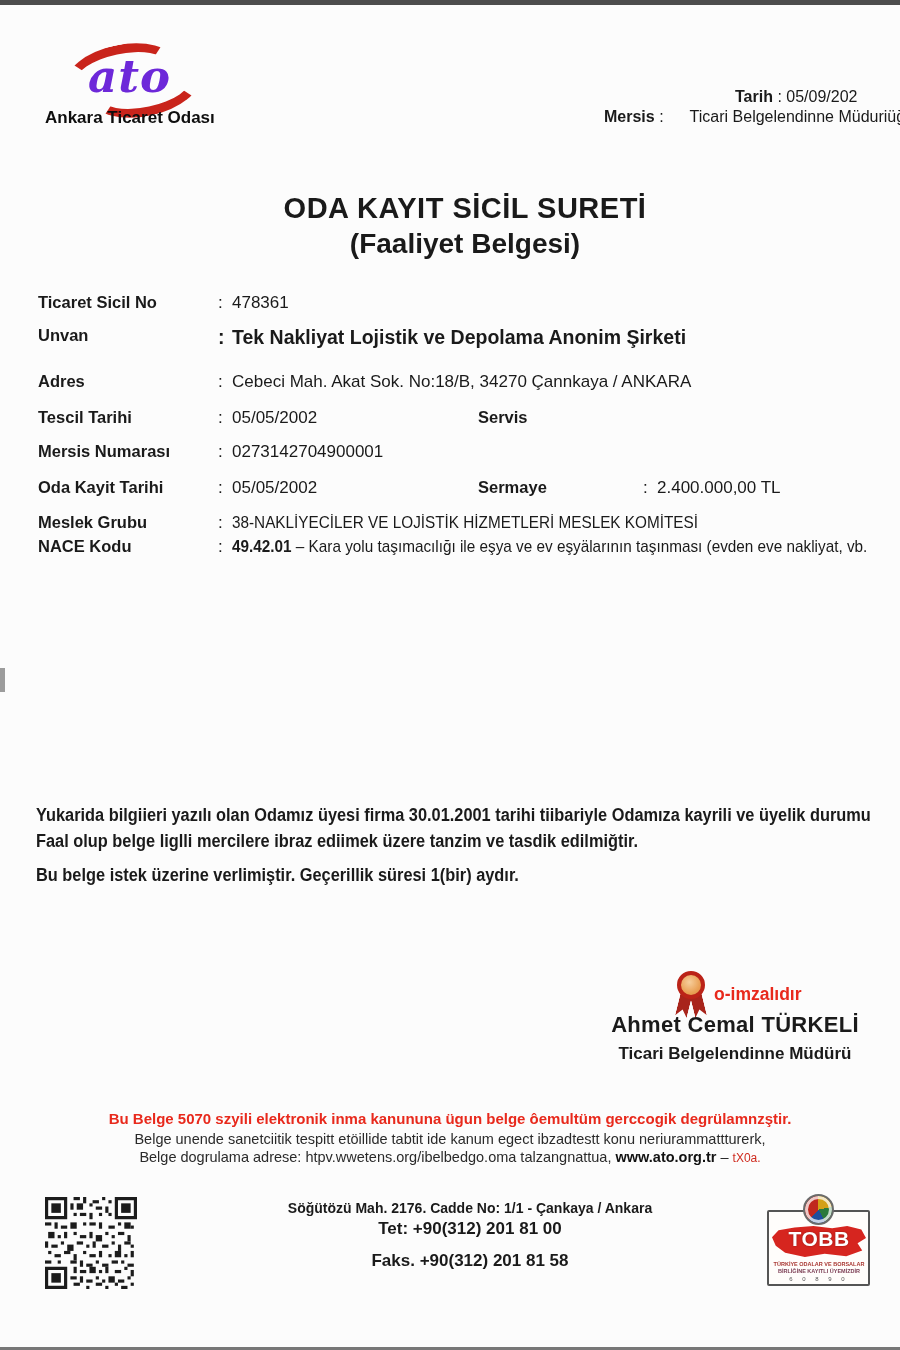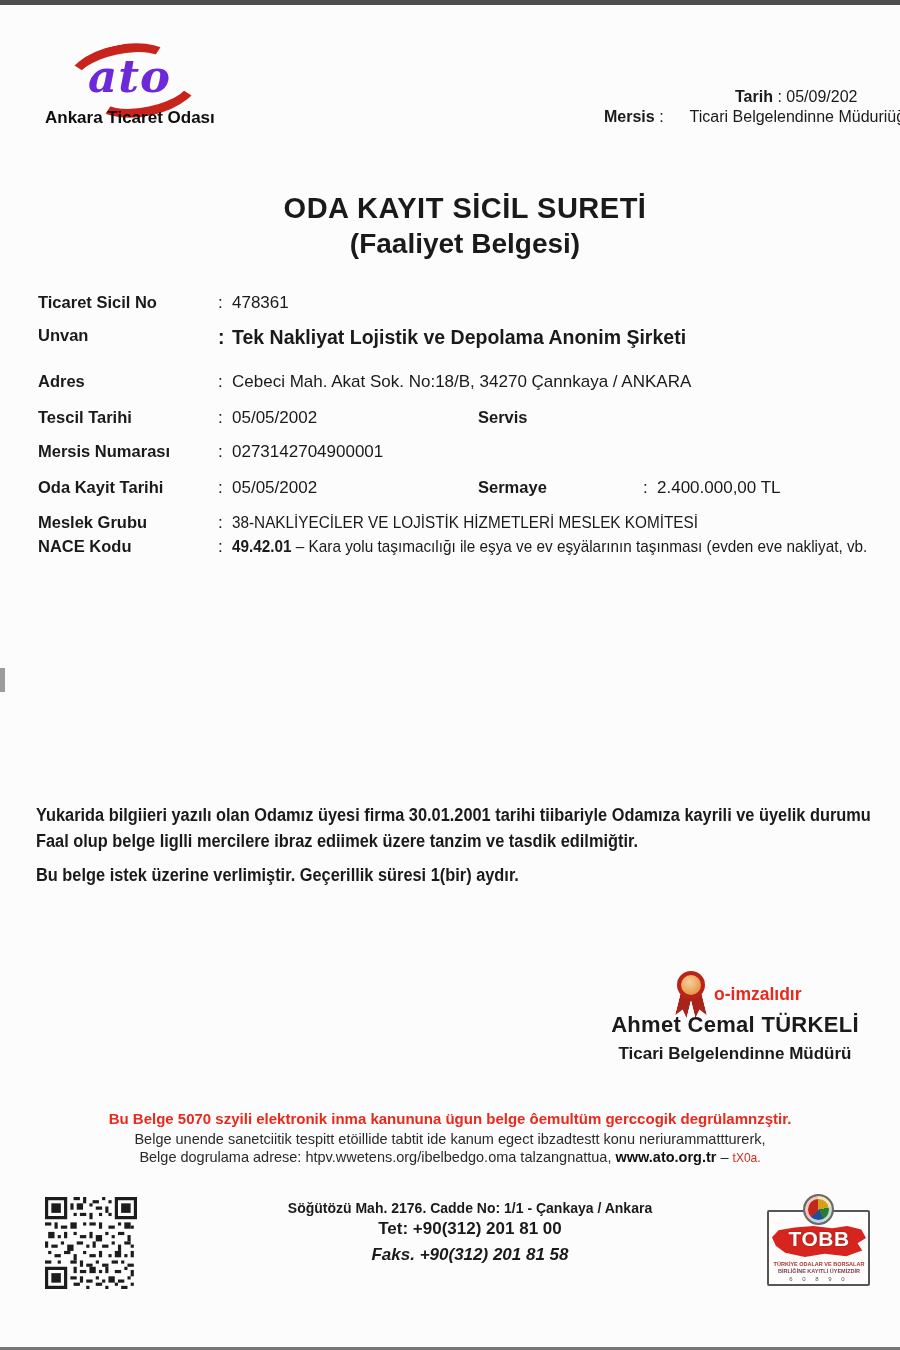--- a/index.html
+++ b/index.html
@@ -85,21 +85,21 @@
   .disc-2 { top:1131px; font-size:14.5px; color:#2a2a2a; }
   .disc-3 { top:1149px; font-size:14.5px; color:#2a2a2a; }
   .disc-site { font-weight:700; color:#111; }
   .disc-tail { color:#cf2b1f; font-size:12px; }
 
   
   .qr { position:absolute; left:45px; top:1195px; width:92px; height:96px; }
   .addr-block { position:absolute; left:120px; top:1200px; width:700px; text-align:center; font-weight:700; }
   .addr-1 { font-size:14px; }
   .addr-2 { font-size:17px; margin-top:3px; }
-  .addr-3 { font-size:17px; margin-top:6px;font-style:italic; }
+  .addr-3 { font-size:17px; margin-top:12px; }
 
   .tobb { position:absolute; left:766px; top:1194px; width:106px; height:98px; }
   .tobb-box { position:absolute; top:16px; left:1px; width:103px; height:76px;
               border:2px solid #555; background:#fffdfb; border-radius:2px; }
   .tobb-emblem { position:absolute; top:0; left:37px; width:31px; height:31px; border-radius:50%;
                  border:2px solid #6b6b6b;
                  background:conic-gradient(#d4a017 0 22%, #2a7a3b 22% 42%, #1f4e9c 42% 62%, #c0271e 62% 100%);
                  box-shadow:inset 0 0 0 3px rgba(255,255,255,0.75); }
   .tobb-map { position:absolute; top:30px; left:6px; width:94px; height:35px; background:#d6251f;
               clip-path:polygon(0 38%, 7% 18%, 24% 10%, 44% 6%, 64% 12%, 80% 6%, 95% 16%, 100% 40%,

